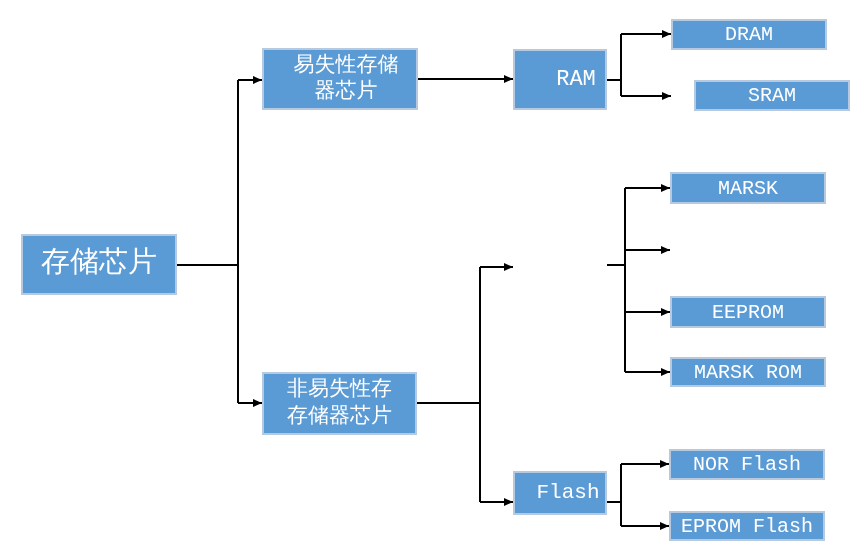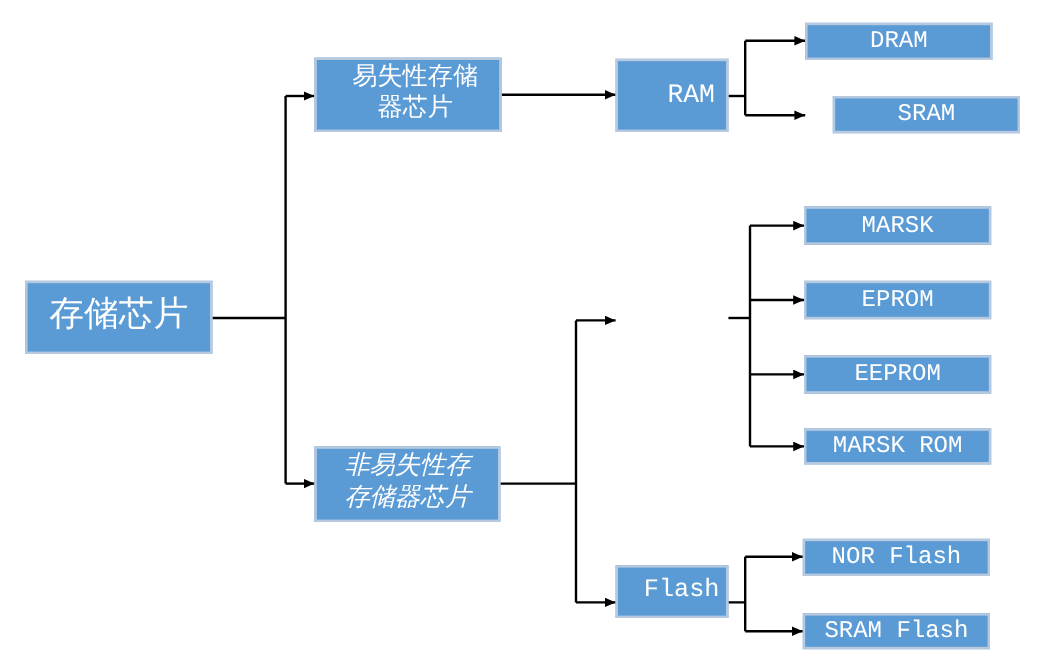--- a/index.html
+++ b/index.html
@@ -23,21 +23,21 @@
     display: flex;
     align-items: center;
     justify-content: center;
     text-align: center;
     white-space: pre-line;
     line-height: 1.25;
   }
   
   .n-root       { left: 21px;  top: 234px; width: 156px; height: 61px; font-size: 29px; }
   .n-volatile   { left: 262px; top: 48px;  width: 156px; height: 62px; font-size: 21px; padding-left: 12px; }
-  .n-nonvolatile{ left: 262px; top: 372px; width: 155px; height: 63px; font-size: 21px; font-style: italic; }
+  .n-nonvolatile{ left: 262px; top: 372px; width: 155px; height: 63px; font-size: 21px; }
   .n-ram        { left: 513px; top: 49px;  width: 94px;  height: 61px; font-size: 22px; padding-left: 32px; }
   .n-rom        { left: 513px; top: 234px; width: 94px;  height: 63px; font-size: 22px; }
   .n-flash      { left: 513px; top: 471px; width: 94px;  height: 44px; font-size: 21px; padding-left: 16px; }
   .n-dram       { left: 671px; top: 19px;  width: 156px; height: 31px; font-size: 20px; }
   .n-sram       { left: 694px; top: 80px;  width: 156px; height: 31px; font-size: 20px; }
   .n-prom       { left: 670px; top: 172px; width: 156px; height: 32px; font-size: 20px; }
   .n-eprom      { left: 670px; top: 234px; width: 156px; height: 32px; font-size: 20px; }
   .n-eeprom     { left: 670px; top: 296px; width: 156px; height: 32px; font-size: 20px; }
   .n-marsk      { left: 670px; top: 357px; width: 156px; height: 30px; font-size: 20px; }
   .n-nor        { left: 669px; top: 449px; width: 156px; height: 31px; font-size: 20px; }
@@ -88,19 +88,18 @@
   <div class="node n-root">存储芯片</div>
   <div class="node n-volatile">易失性存储
 器芯片</div>
   <div class="node n-nonvolatile">非易失性存
 存储器芯片</div>
   <div class="node n-ram">RAM</div>
   <div class="node n-flash">Flash</div>
   <div class="node n-dram">DRAM</div>
   <div class="node n-sram">SRAM</div>
   <div class="node n-prom">MARSK</div>
-  <div class="node n-eprom">EPROM</div>
   <div class="node n-eeprom">EEPROM</div>
   <div class="node n-marsk">MARSK ROM</div>
   <div class="node n-nor">NOR Flash</div>
-  <div class="node n-nand">SRAM Flash</div>
+  <div class="node n-nand">EPROM Flash</div>
 
 </div>
 
 </body></html>

